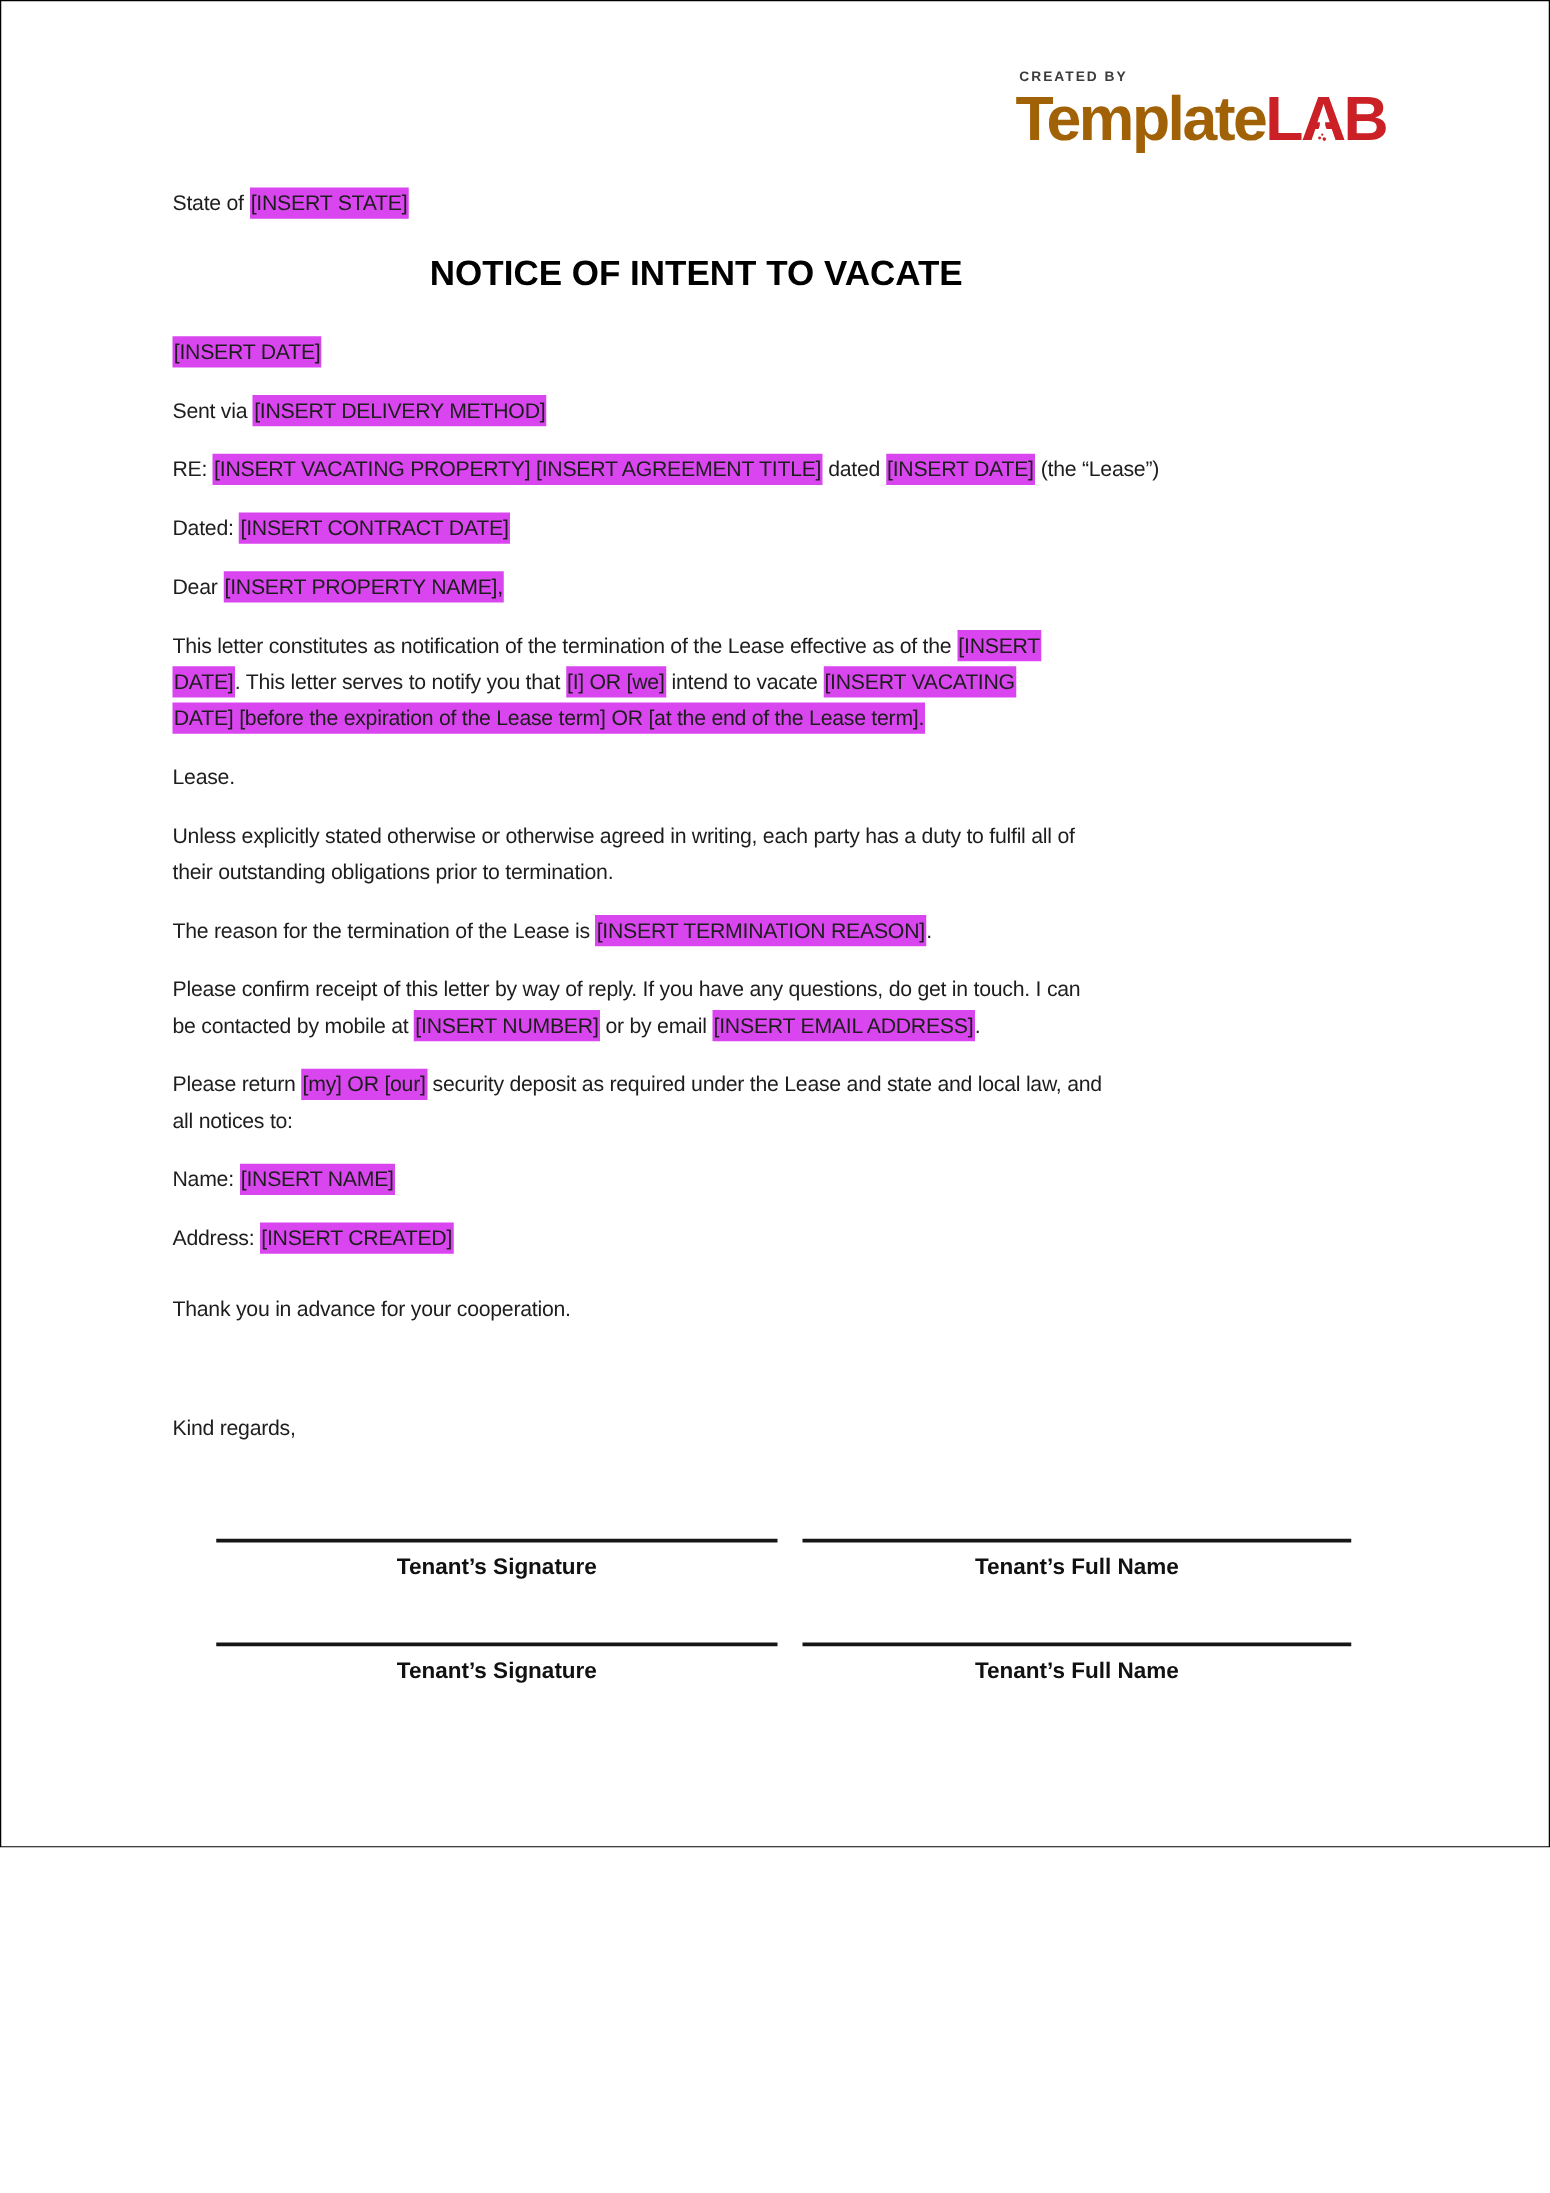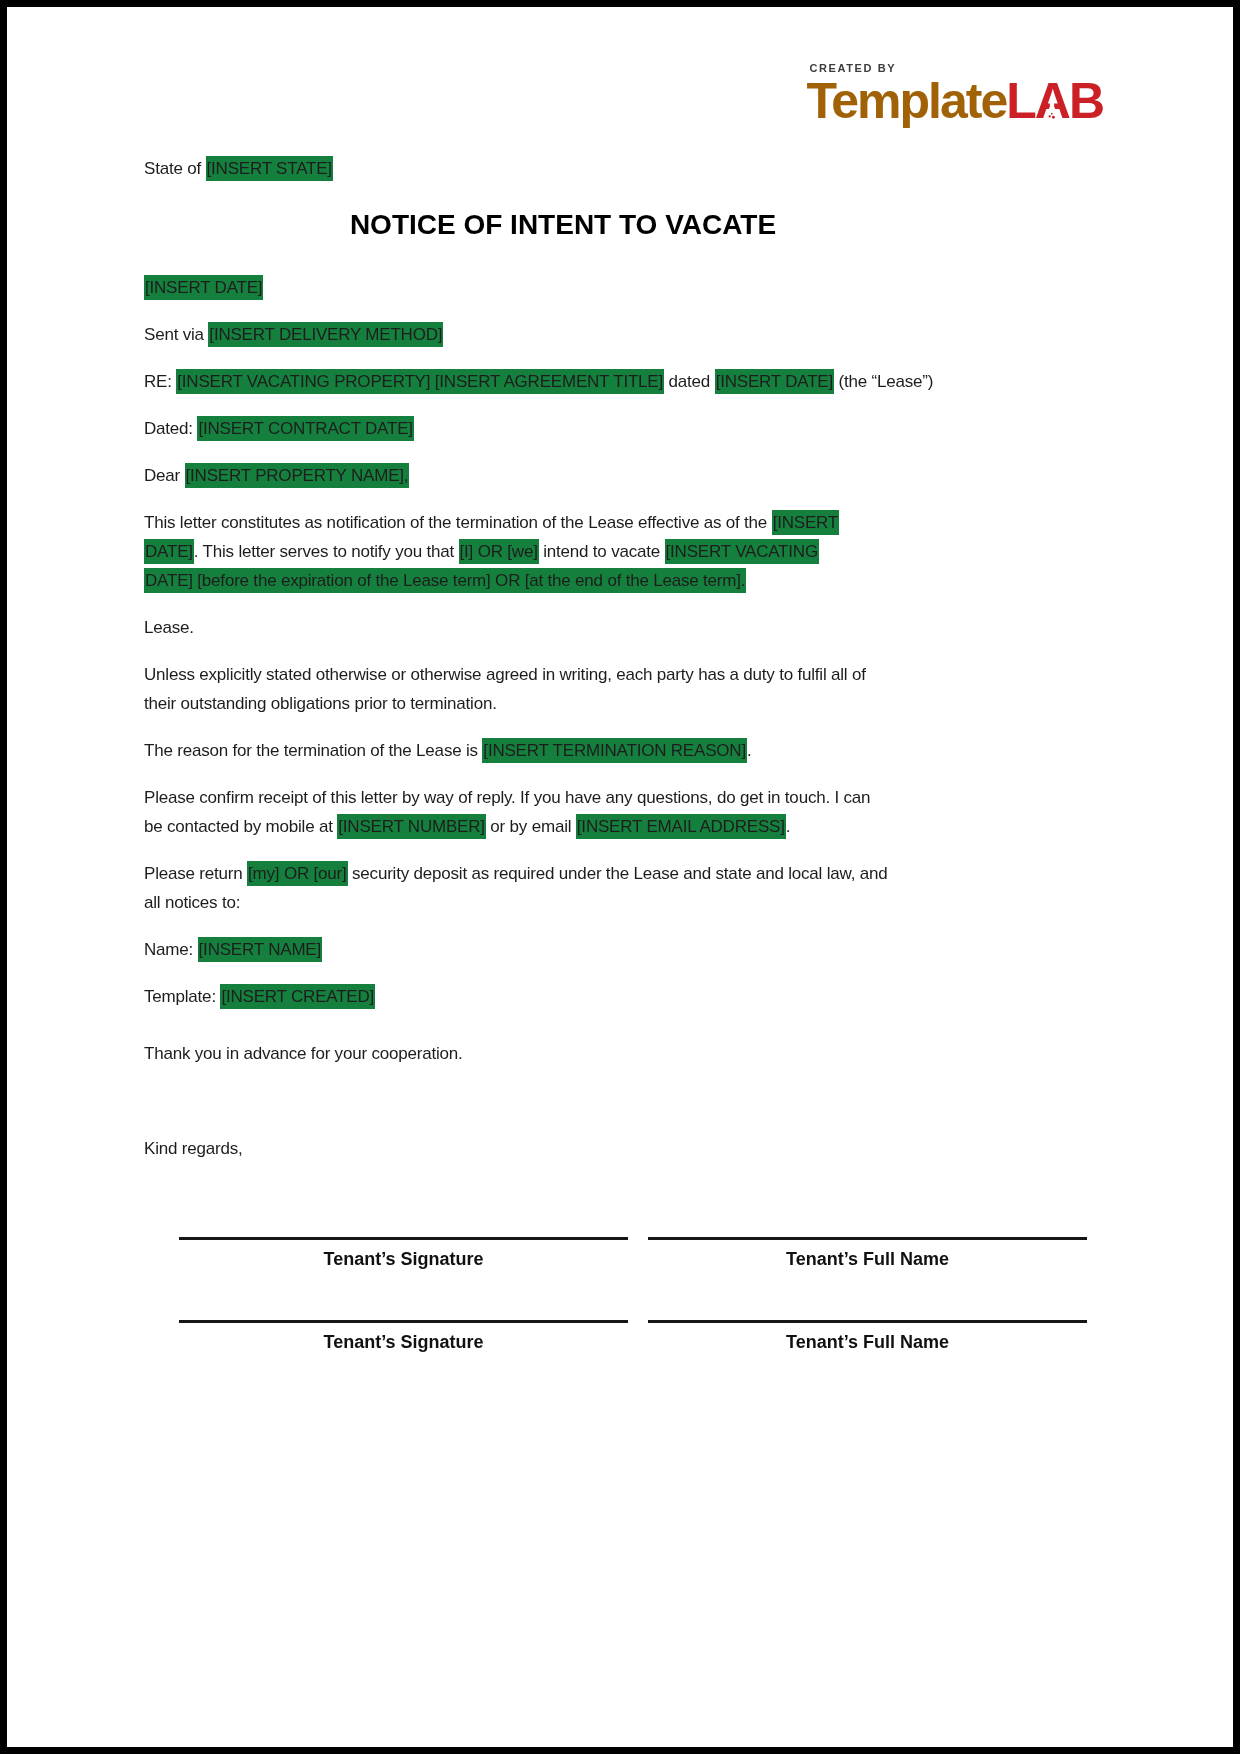--- a/index.html
+++ b/index.html
@@ -1,21 +1,21 @@
 <!DOCTYPE html>
 <html><head>
 <meta charset="utf-8">
 <style>
   html,body { margin:0; padding:0; background:#ffffff; }
   .page {
     position:relative;
-    width:1240px; height:1754px;
+    width:1240px; height:1478px;
     background:#ffffff;
     box-sizing:border-box;
-    border:7px solid #000000;
+    border:1px solid #000000;
     font-family:"Liberation Sans", sans-serif;
     color:#1d1d1d;
     overflow:hidden;
   }
 
   
   .logo { position:absolute; top:56px; right:130px; text-align:left; line-height:1; }
   .created-by {
     font-size:11px; font-weight:bold; letter-spacing:1.6px;
     color:#3c3c3c; margin:0 0 2px 3px;
@@ -24,21 +24,21 @@
   .brand-gray { color:#a16207; }
   .brand-red  { color:#cb2026; position:relative; display:inline-block; }
   .flask { position:absolute; left:47%; bottom:5px; width:16px; height:22px; transform:translateX(-50%); }
 
   
   .content { position:absolute; left:137px; top:147px; width:838px; }
   .line {
     font-size:17px; line-height:29px; letter-spacing:-0.2px;
     white-space:nowrap;
   }
-  .hl { background:#15803d; padding:3px 1px; }
+  .hl { background:#d946ef; padding:3px 1px; }
 
   .title {
     margin-top:24px;
     font-size:28px; line-height:36px; font-weight:bold; color:#000;
     text-align:center; letter-spacing:0;
   }
   .blk-date   { margin-top:30px; }
   .blk        { margin-top:18px; }
   .para       { margin-top:18px; }
   .blk-thanks { margin-top:28px; }
@@ -115,21 +115,21 @@
       <div class="line"><span>be contacted by mobile at </span><span class="hl">[INSERT NUMBER]</span><span> or by email </span><span class="hl">[INSERT EMAIL ADDRESS]</span><span>.</span></div>
     </div>
 
     <div class="para">
       <div class="line"><span>Please return </span><span class="hl">[my] OR [our]</span><span> security deposit as required under the Lease and state and local law, and</span></div>
       <div class="line"><span>all notices to:</span></div>
     </div>
 
     <div class="line blk"><span>Name: </span><span class="hl">[INSERT NAME]</span></div>
 
-    <div class="line blk"><span>Template: </span><span class="hl">[INSERT CREATED]</span></div>
+    <div class="line blk"><span>Address: </span><span class="hl">[INSERT CREATED]</span></div>
 
     <div class="line blk-thanks"><span>Thank you in advance for your cooperation.</span></div>
 
     <div class="line blk-close"><span>Kind regards,</span></div>
 
     <div class="sig-table">
       <div class="sig-row">
         <div class="sig-col-left">
           <div class="sig-rule"></div>
           <div class="sig-label">Tenant’s Signature</div>

